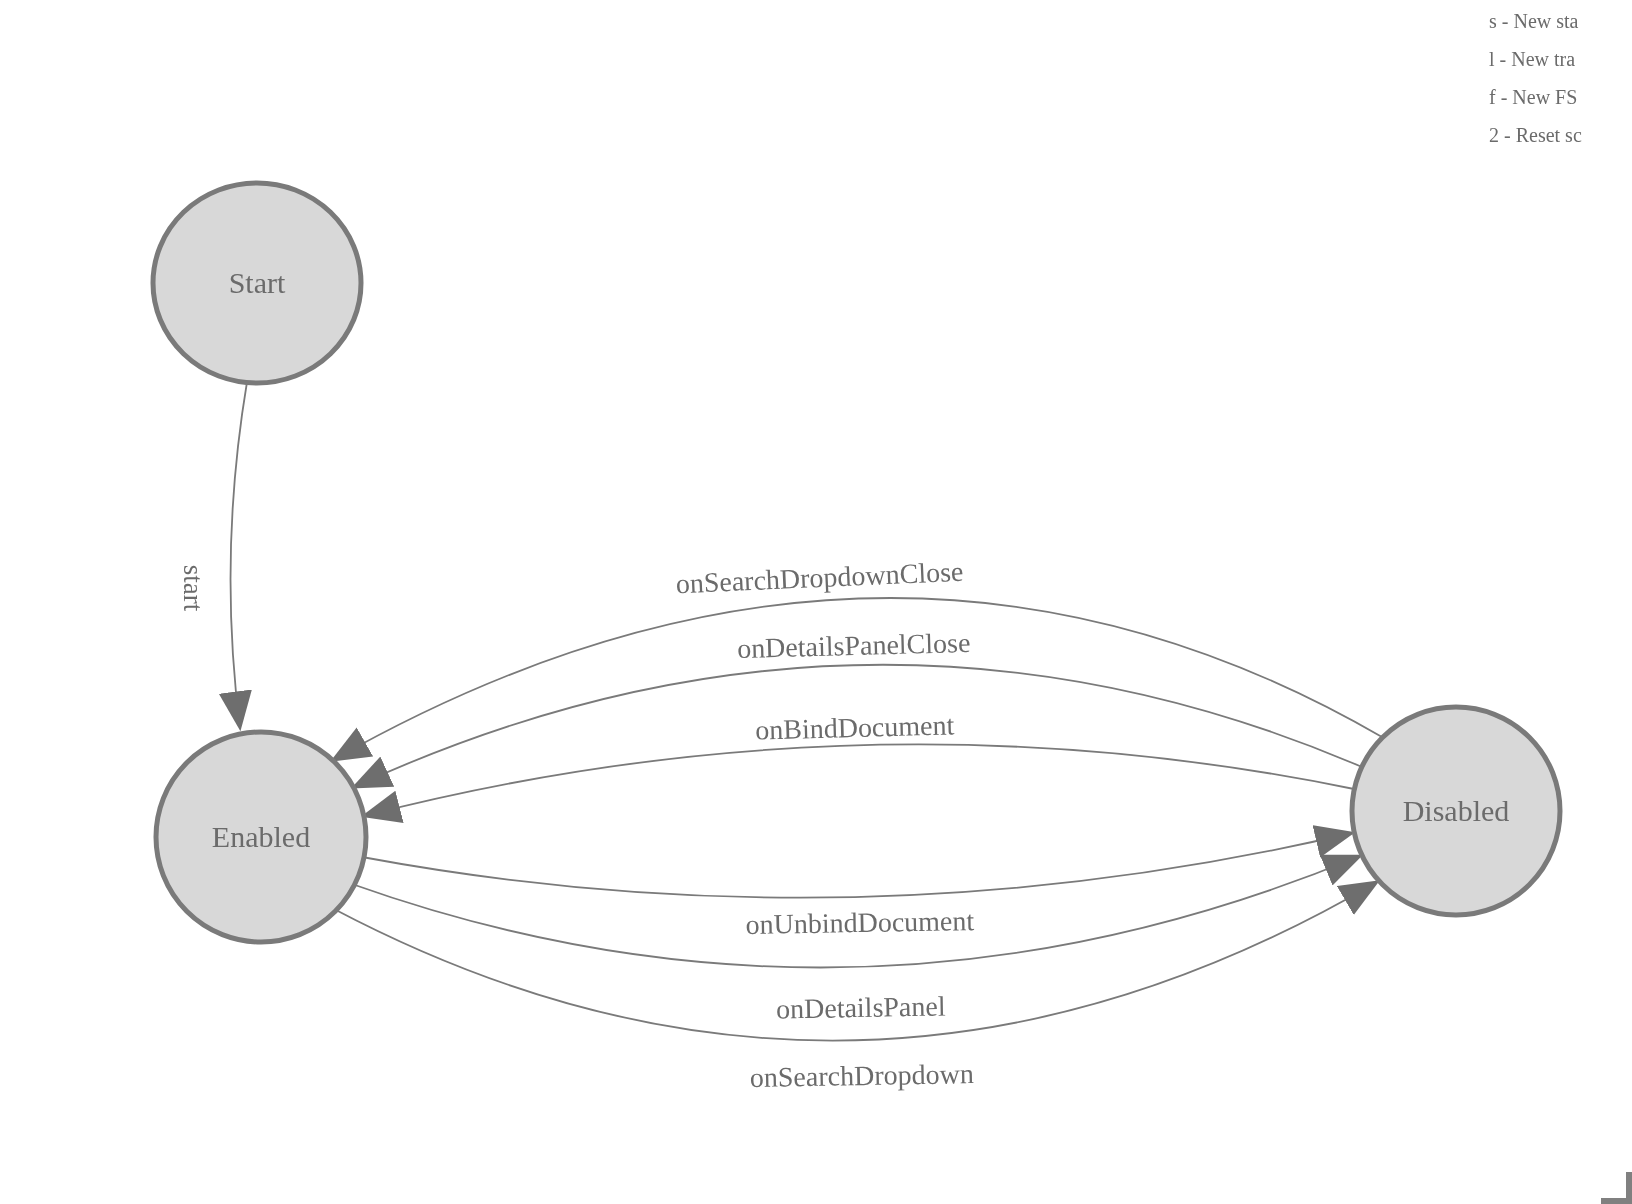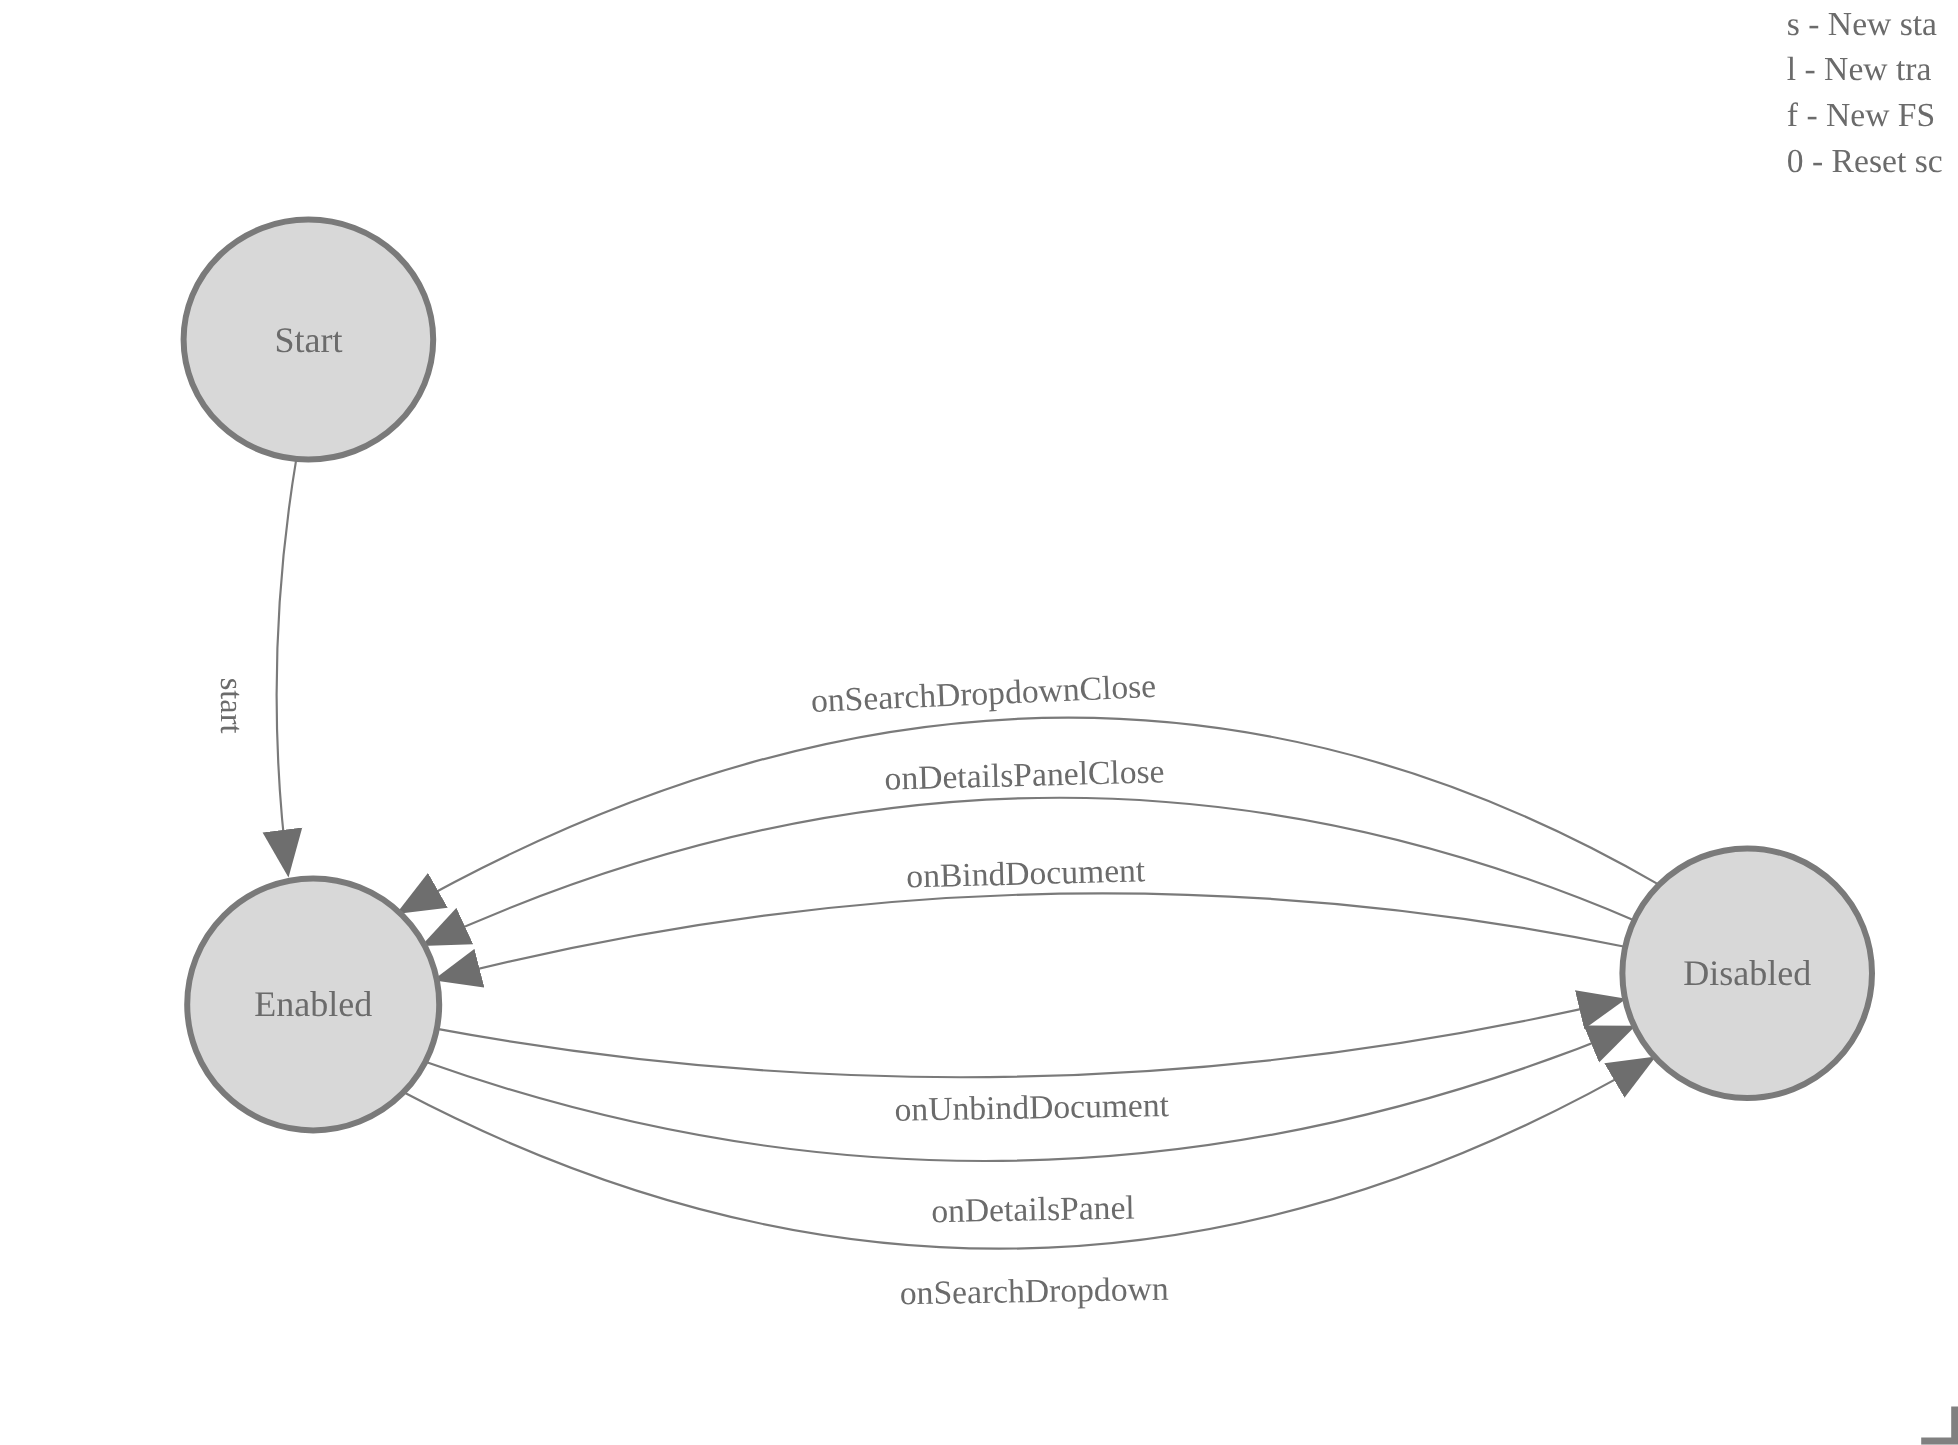--- a/index.html
+++ b/index.html
@@ -53,21 +53,21 @@
     fill: none;
     stroke: #808080;
     stroke-width: 6;
   }
   .legend {
     position: absolute;
     left: 1489px;
     top: 2px;
     color: #6b6b6b;
     font-family: "Liberation Serif", serif;
-    font-size: 28px;
+    font-size: 20px;
     line-height: 38px;
     white-space: nowrap;
   }
 </style>
 </head>
 <body>
 
 <div class="canvas-wrap">
 
   <svg class="fsm" width="1632" height="1204" viewBox="0 0 1632 1204">
@@ -127,16 +127,16 @@
       <text class="state-label" x="1456" y="821">Disabled</text>
     </g>
 
     <path class="corner-mark" d="M 1629 1172 L 1629 1201 L 1601 1201"></path>
   </svg>
 
   <div class="legend">
     <div>s - New sta</div>
     <div>l - New tra</div>
     <div>f - New FS</div>
-    <div>0 - Reset sc</div>
+    <div>2 - Reset sc</div>
   </div>
 
 </div>
 
 </body></html>

